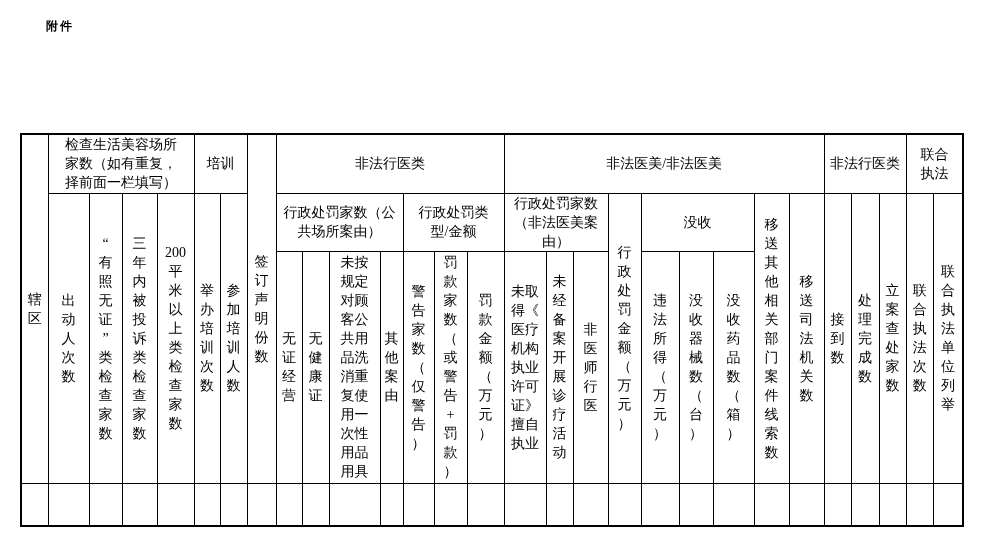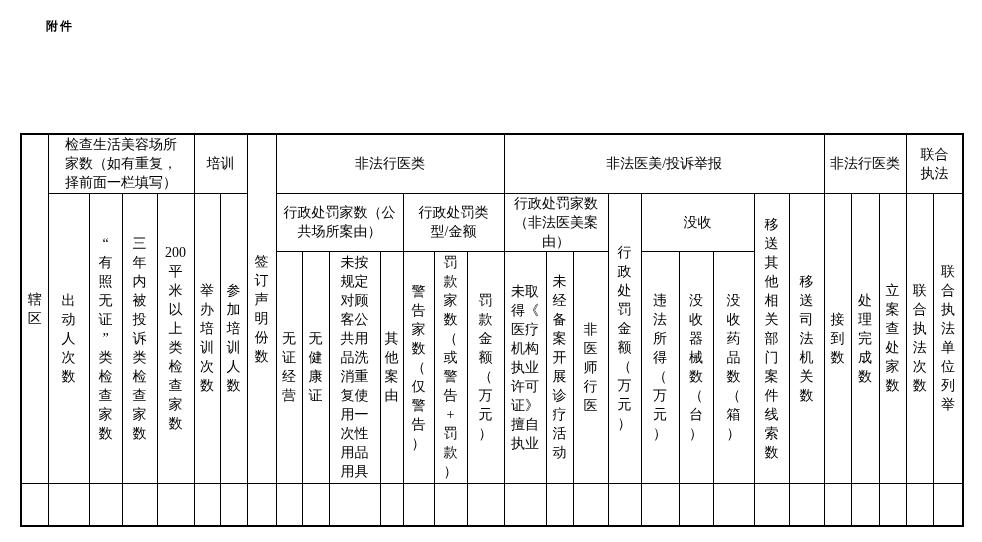--- a/index.html
+++ b/index.html
@@ -63,21 +63,21 @@
     <col style="width:30px">
   </colgroup>
 
   <tbody>
       <tr style="height:59px">
     <th rowspan="3">辖<br>区</th>
     <th colspan="4">检查生活美容场所<br>家数（如有重复，<br>择前面一栏填写）</th>
     <th colspan="2">培训</th>
     <th rowspan="3">签<br>订<br>声<br>明<br>份<br>数</th>
     <th colspan="7">非法行医类</th>
-    <th colspan="9">非法医美/投诉举报</th>
+    <th colspan="9">非法医美/非法医美</th>
     <th colspan="3">非法行医类</th>
     <th colspan="2">联合<br>执法</th>
   </tr>
 
   <tr style="height:55px">
     <th rowspan="2">出<br>动<br>人<br>次<br>数</th>
     <th rowspan="2">“<br>有<br>照<br>无<br>证<br>”<br>类<br>检<br>查<br>家<br>数</th>
     <th rowspan="2">三<br>年<br>内<br>被<br>投<br>诉<br>类<br>检<br>查<br>家<br>数</th>
     <th rowspan="2">200<br>平<br>米<br>以<br>上<br>类<br>检<br>查<br>家<br>数</th>
     <th rowspan="2">举<br>办<br>培<br>训<br>次<br>数</th>

